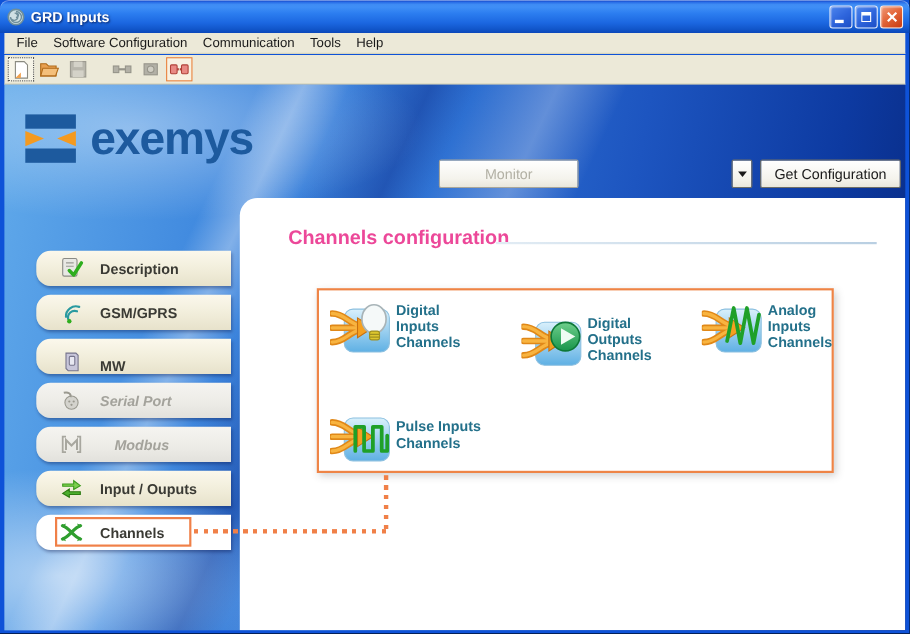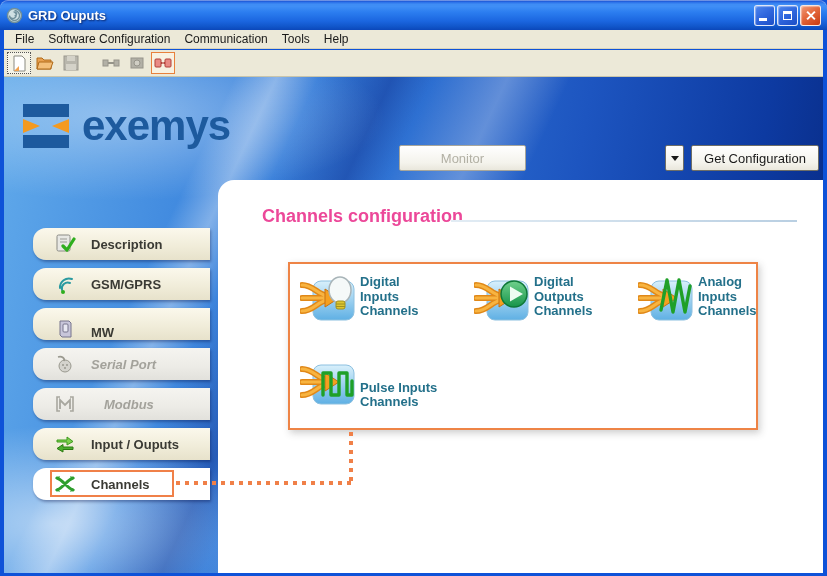--- a/index.html
+++ b/index.html
@@ -91,23 +91,23 @@
   .heading-rule { position:absolute; left:233px; top:40px; right:26px; height:2px;
     background:linear-gradient(90deg,#e2ecf4,#b9cfe2); }
   .panel {
     position:absolute; left:70px; top:82px; width:470px; height:168px;
     border:2px solid #ee8446; background:#fff;
     box-shadow:2px 3px 7px rgba(60,60,60,.25);
   }
   .ch-item { position:absolute; display:flex; align-items:center; }
   .ch-item .lbl { width:82px; font-size:13px; font-weight:bold; color:#23708a; line-height:1.12; margin-left:2px; }
   .ch-1 { left:10px;  top:4px; }
-  .ch-2 { left:184px; top:4px; }
+  .ch-2 { left:184px; top:16px; }
   .ch-3 { left:348px; top:4px; }
-  .ch-4 { left:10px;  top:88px;align-items:flex-end; }
+  .ch-4 { left:10px;  top:103px; }
 
   
   .side-btn {
     position:absolute; left:29px; width:177px; height:32px; z-index:2;
     border-radius:13px 0 0 13px;
     background:linear-gradient(180deg,#fbf8ec 0%,#f1edda 55%,#e7e2cb 100%);
     box-shadow:1px 2px 3px rgba(0,10,60,.35);
     display:flex; align-items:center; padding-left:21px;
     font-size:13px; font-weight:bold; color:#3a3a34;
   }
@@ -128,21 +128,21 @@
 </head>
 <body>
 
 <div class="window">
 
   <div class="titlebar">
     <svg class="app-icon" viewBox="0 0 17 17">
       <circle cx="8.5" cy="8.5" r="7" fill="#cfe0e4" stroke="#6f8f9c" stroke-width="1.5"></circle>
       <path d="M8.5 3.5 A5 5 0 1 1 3.5 8.5 A3.4 3.4 0 1 0 8.5 5.1 A1.8 1.8 0 1 1 8.5 8.6" fill="none" stroke="#6f8f9c" stroke-width="1.3"></path>
     </svg>
-    <span class="title-text">GRD Ouputs</span>
+    <span class="title-text">GRD Inputs</span>
     <div class="winbtns">
       <div class="winbtn">
           <span class="glyph-min"></span>
         </div>
       <div class="winbtn">
           <span class="glyph-max"></span>
         </div>
       <div class="winbtn close">
           <span class="glyph-close"></span>
         </div>

